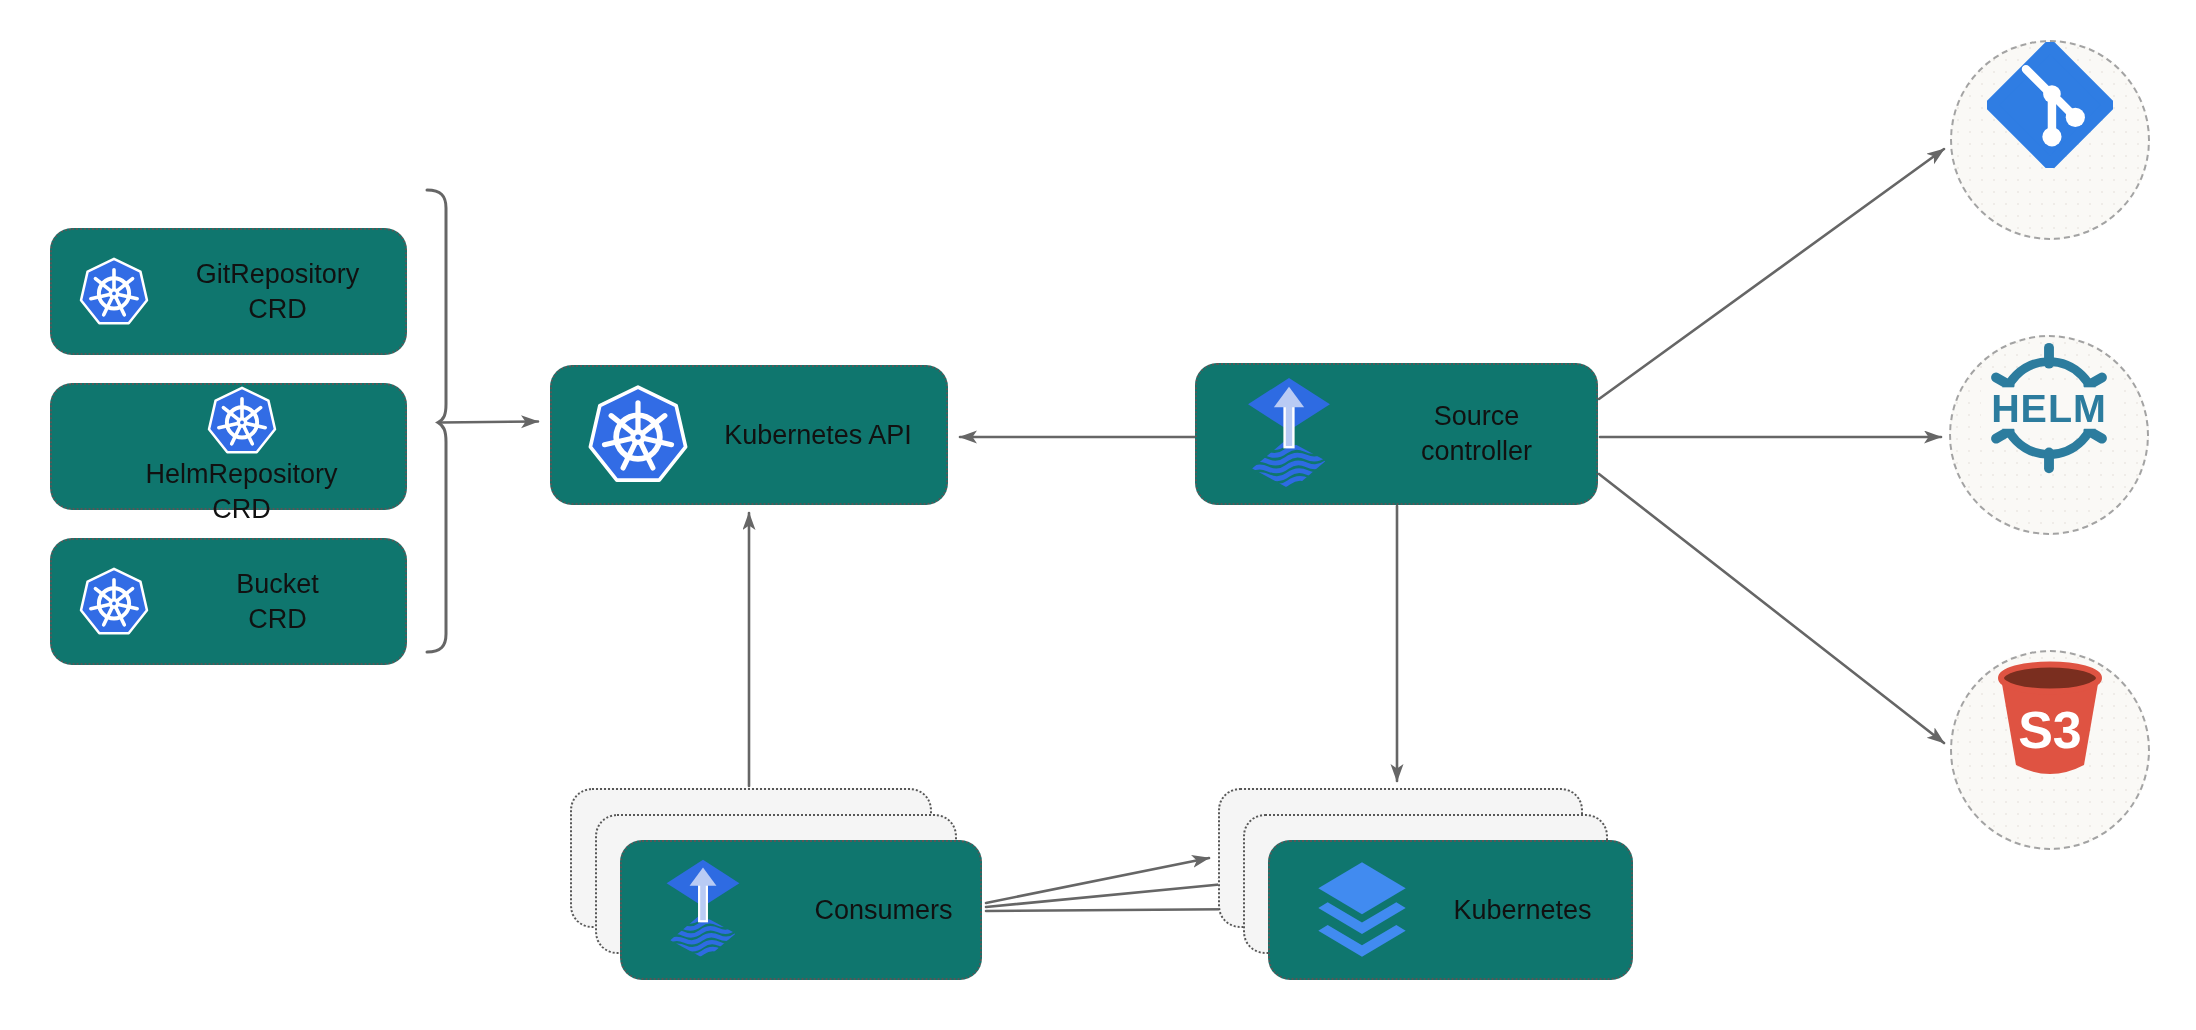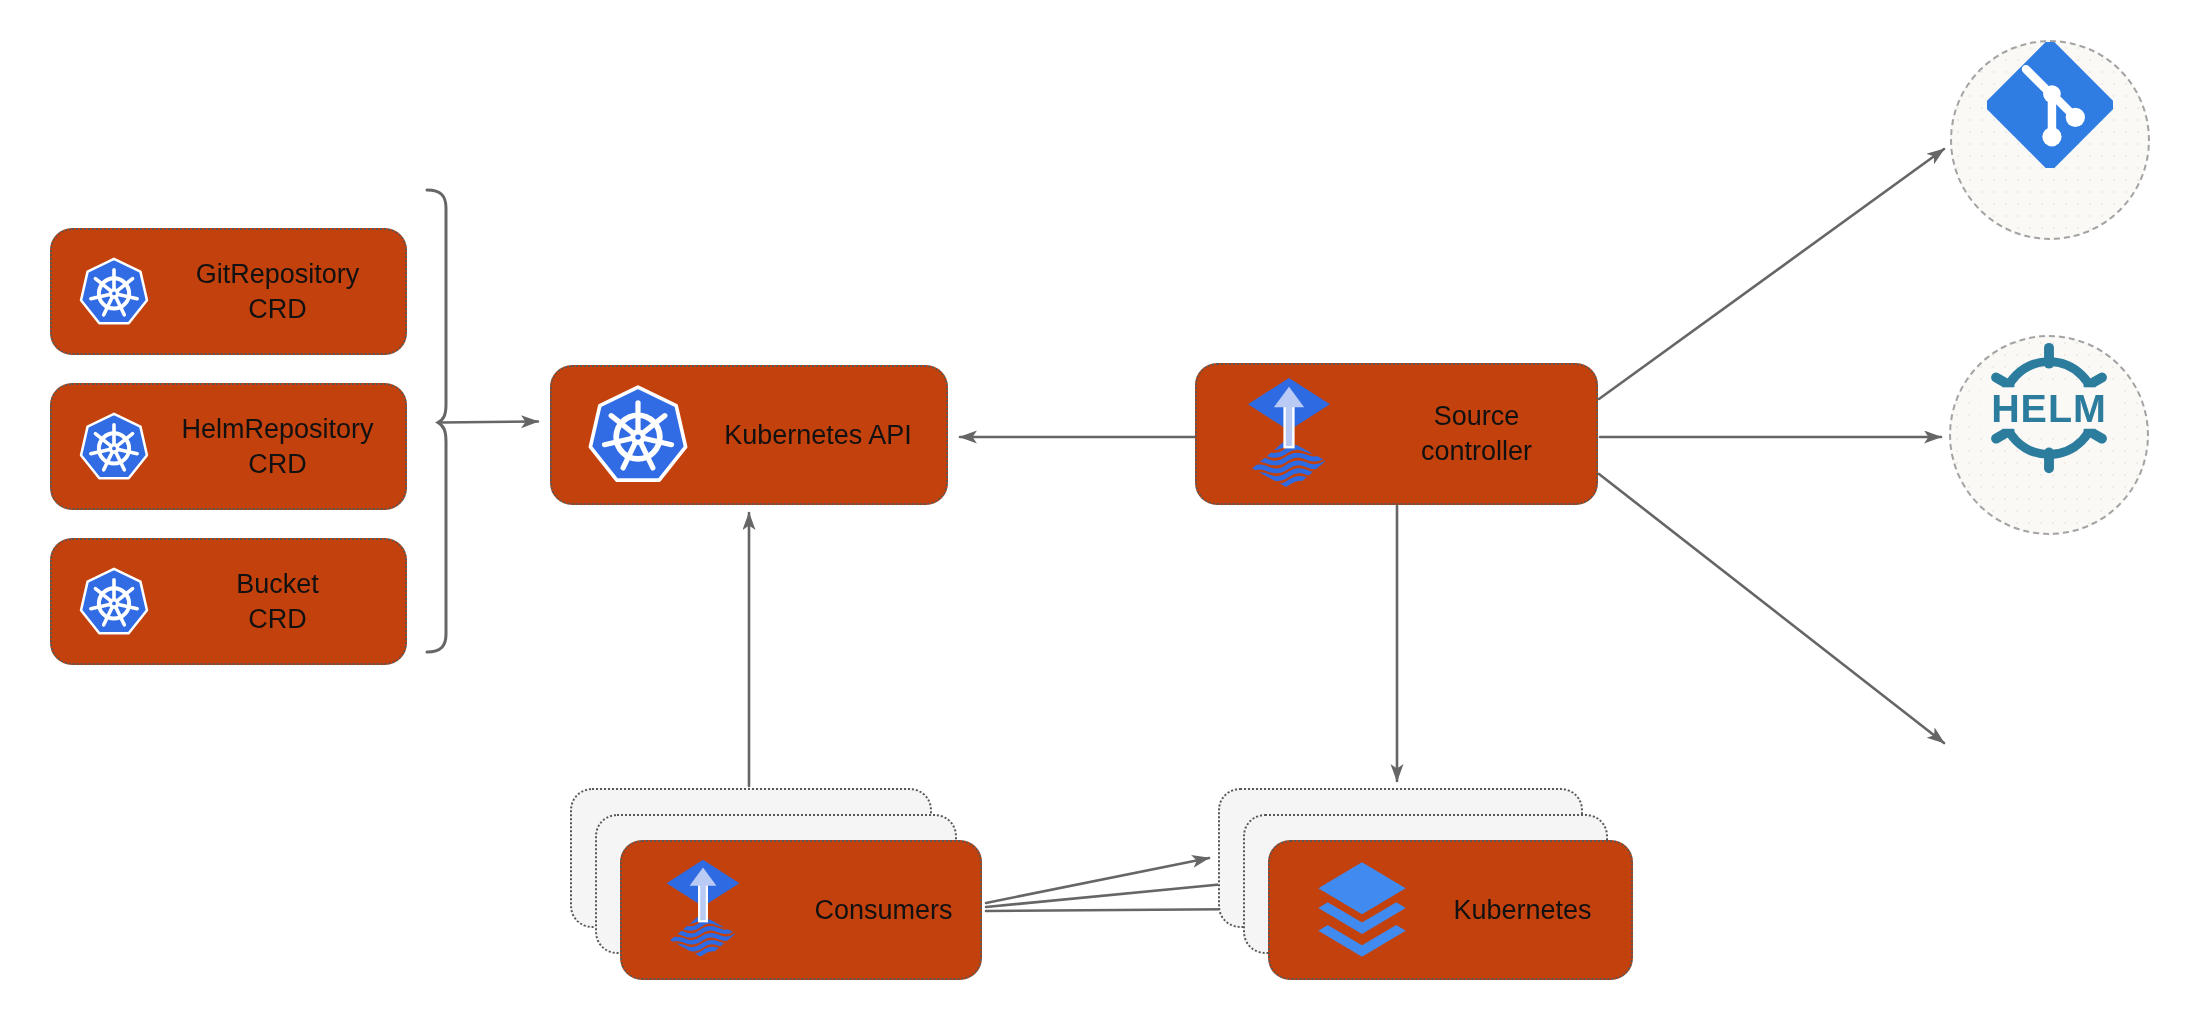--- a/index.html
+++ b/index.html
@@ -3,21 +3,21 @@
 <meta charset="utf-8">
 <style>
   html,body { margin:0; padding:0; background:#ffffff; }
   .canvas {
     position:relative; width:2196px; height:1030px; background:#ffffff;
     font-family:"Liberation Sans", sans-serif; color:#111111; overflow:hidden;
   }
   .connector-layer { position:absolute; left:0; top:0; width:2196px; height:1030px; }
   .node {
     position:absolute; box-sizing:border-box;
-    background:#c2410c; border:2px dotted #575757; border-radius:22px;
+    background:#0f766e; border:2px dotted #575757; border-radius:22px;
     display:flex; align-items:center;
   }
   .node .icon { flex:0 0 auto; display:flex; align-items:center; justify-content:center; }
   .node .label { flex:1 1 auto; text-align:center; font-size:27px; line-height:35px; color:#111; }
   .label-lg { font-size:30px; line-height:38px; }
   .stack-ghost { position:absolute; box-sizing:border-box; background:#f5f5f5; border:2px dotted #575757; border-radius:22px; }
   .ext-circle {
     position:absolute; box-sizing:border-box; width:200px; height:200px; border-radius:50%;
     border:2.5px dashed #a3a3a3;
     background-color:#faf9f6;
@@ -112,21 +112,21 @@
       <svg width="72" height="72" viewBox="0 0 100 100">
           <use href="#k8s-logo" xlink:href="#k8s-logo"></use>
         </svg>
     </span>
     <div class="label">
       <div>GitRepository</div>
       <div>CRD</div>
     </div>
   </div>
 
-  <div class="node" style="left:50px;top:383px;width:357px;height:127px;padding-left:26px;">
+  <div class="node" style="left:50px;top:383px;width:357px;height:127px;padding-left:26px;flex-direction:column;">
     <span class="icon">
       <svg width="72" height="72" viewBox="0 0 100 100">
           <use href="#k8s-logo" xlink:href="#k8s-logo"></use>
         </svg>
     </span>
     <div class="label">
       <div>HelmRepository</div>
       <div>CRD</div>
     </div>
   </div>
@@ -214,14 +214,24 @@
           <line x1="75" y1="133" x2="75" y2="117"></line>
           <line x1="128.7" y1="103" x2="114.9" y2="95"></line>
           <line x1="21.3" y1="103" x2="35.1" y2="95"></line>
         </g>
         <rect x="6" y="51" width="138" height="42" fill="#faf9f6"></rect>
         <text x="75" y="86" text-anchor="middle" font-family="Liberation Sans, sans-serif" font-size="40" font-weight="bold" letter-spacing="1" fill="#2C7C9E">HELM</text>
       </svg>
     </span>
   </div>
 
+  <div class="ext-circle" style="left:1950px;top:650px;">
+    <span class="icon">
+      <svg width="122" height="130" viewBox="0 0 120 130">
+        <path d="M11,26 L26,113 Q60,131 94,113 L109,26 Z" fill="#DF5342"></path>
+        <ellipse cx="60" cy="26" rx="49" ry="13.5" fill="#7A2E1F"></ellipse>
+        <ellipse cx="60" cy="26" rx="49" ry="13.5" fill="none" stroke-width="6" stroke="#DF5342"></ellipse>
+        <text x="60" y="96" text-anchor="middle" font-family="Liberation Sans, sans-serif" font-size="52" font-weight="bold" fill="#ffffff">S3</text>
+      </svg>
+    </span>
+  </div>
 
 </div>
 
 </body></html>

